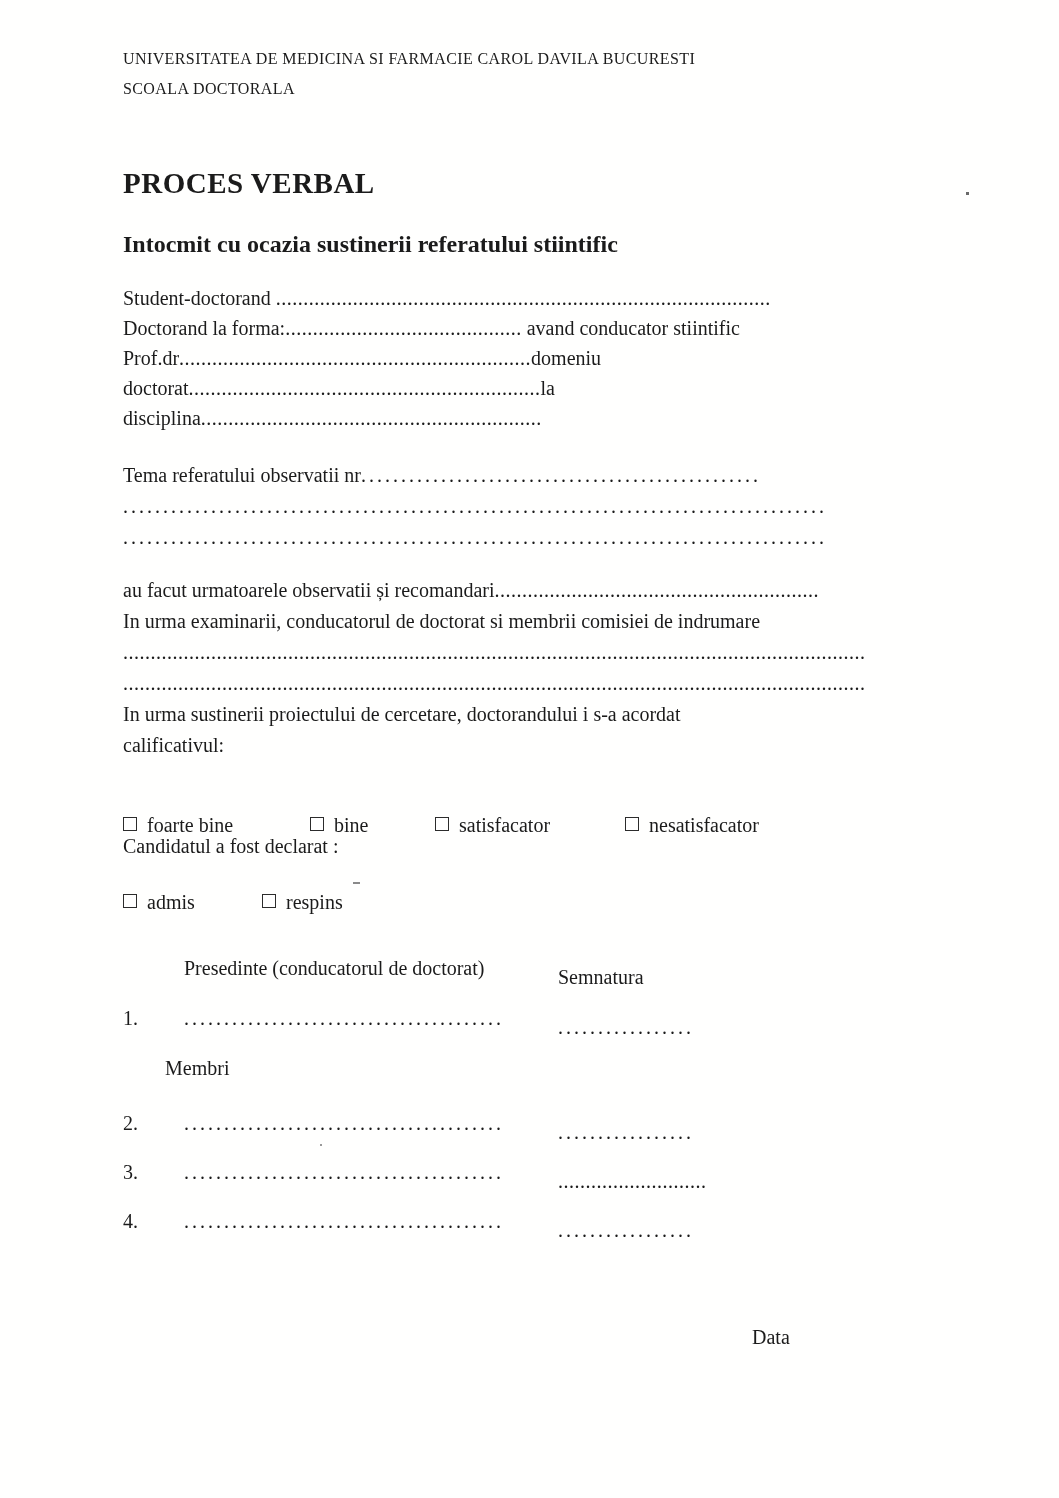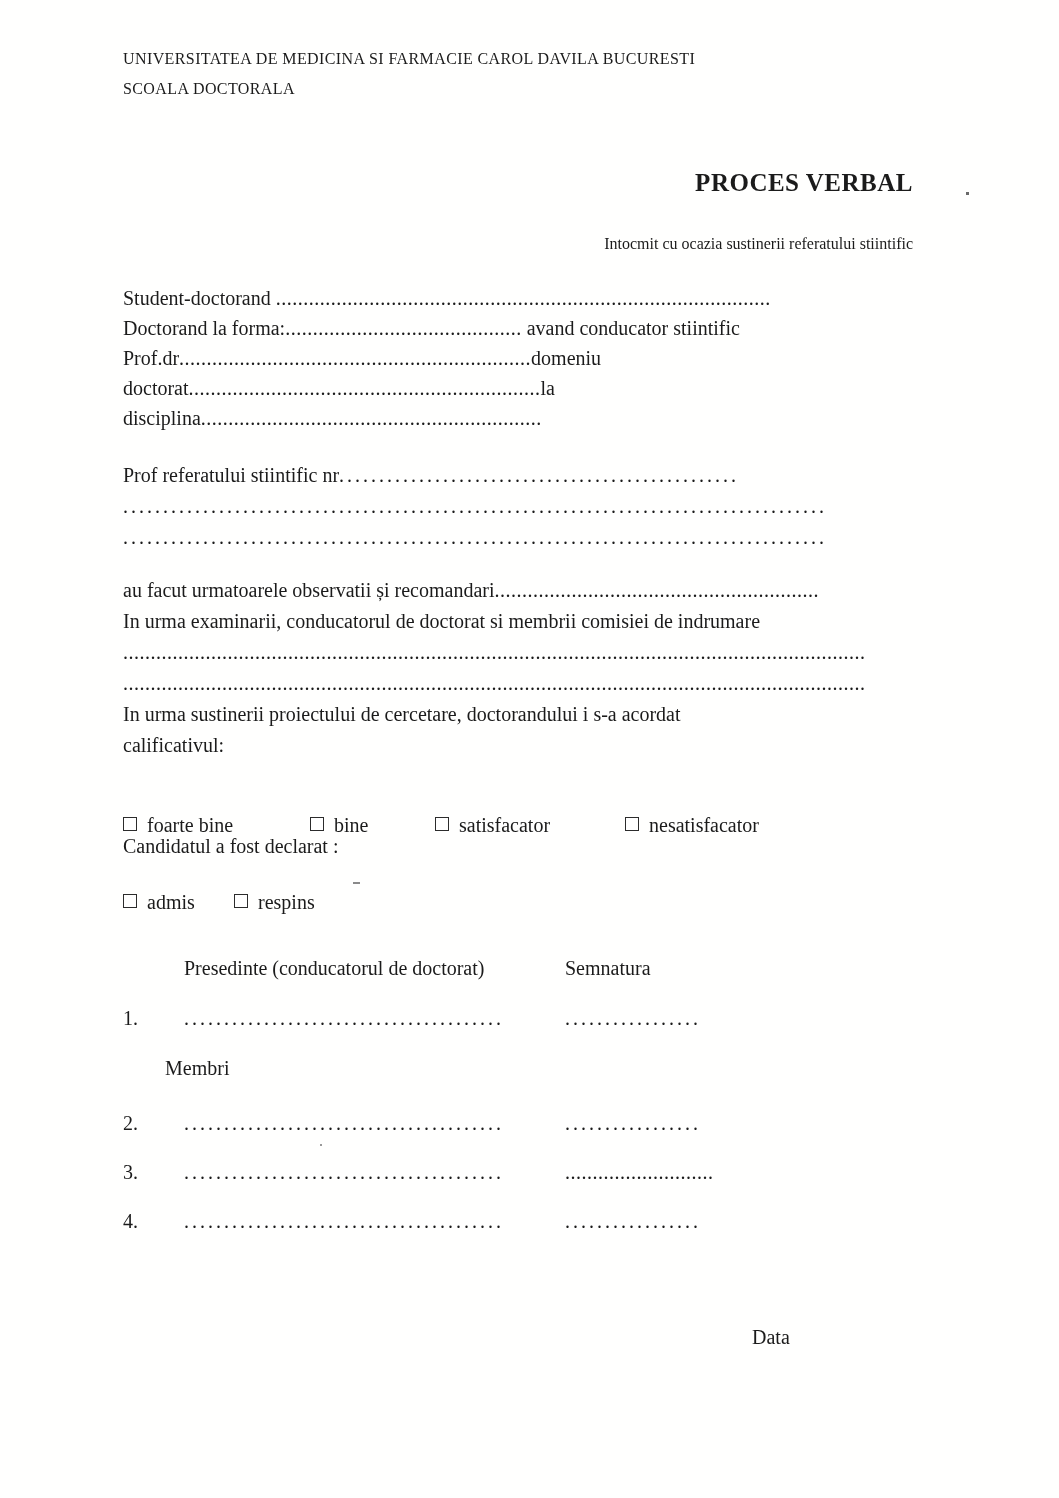--- a/index.html
+++ b/index.html
@@ -8,42 +8,42 @@
     width: 1059px;
     height: 1498px;
     background: #fffffe;
     font-family: "Liberation Serif", "DejaVu Serif", serif;
     color: #1b1b1b;
     overflow: hidden;
     border-bottom: 2px solid #dcdcdc;
   }
   .abs { position: absolute; left: 123px; white-space: nowrap; font-size: 20px; line-height: 30px; }
   .header { top: 44px; font-size: 16px; letter-spacing: 0.4px; }
-  .title-line { top: 168px; left: 123px; width: 790px; text-align: right; font-weight: bold; font-size: 25px; letter-spacing: 0.5px; }
-  .subtitle-line { top: 229px; left: 123px; width: 790px; text-align: right; font-weight: normal; font-size: 16px; }
+  .title-line { top: 168px; left: 123px; width: 790px; text-align: left; font-weight: bold; font-size: 29px; letter-spacing: 0.5px; }
+  .subtitle-line { top: 229px; left: 123px; width: 790px; text-align: left; font-weight: bold; font-size: 24px; }
   .fields { top: 283px; }
   .tema { top: 460px; line-height: 31px; }
   .obs { top: 575px; line-height: 31px; }
   .dots-sp { letter-spacing: 3px; }
   .dots { letter-spacing: 0.5px; }
   .qual-row { top: 810px; height: 32px; width: 900px; }
   .opt { position: absolute; top: 0; }
   .cb {
     display: inline-block;
     width: 12px; height: 12px;
     border: 1.5px solid #2c2c2c;
     margin-right: 10px;
     vertical-align: 1px;
     background: #fff;
   }
   .declare { top: 831px; }
   .decide-row { top: 887px; height: 32px; width: 500px; }
   .sig-head { top: 953px; width: 800px; }
   .col-name { position: absolute; left: 42px; top: 0; white-space: nowrap; margin-left: 19px; }
-  .col-sig { position: absolute; left: 435px; top: 0; white-space: nowrap; margin-left: 7px; }
+  .col-sig { position: absolute; left: 435px; top: 9px; white-space: nowrap; }
   .sig-row { height: 32px; width: 820px; }
   .row-num { position: absolute; left: 0; top: 0; }
   .members-label { top: 1053px; left: 165px; }
   .data-label { top: 1298px; left: 752px; margin-top: 24px; }
   .speck { position: absolute; background: #6a6a6a; }
   .speck-1 { left: 966px; top: 192px; width: 3px; height: 3px; }
   .speck-2 { left: 353px; top: 882px; width: 7px; height: 2px; background: #8a8a8a; }
   .speck-3 { left: 320px; top: 1144px; width: 2px; height: 2px; background: #9a9a9a; }
 </style>
 </head>
@@ -61,21 +61,21 @@
 
   <div class="abs fields">
     <div><span>Student-doctorand </span><span class="dots">..........................................................................................</span><span></span></div>
     <div><span>Doctorand la forma:</span><span class="dots">...........................................</span><span> avand conducator stiintific</span></div>
     <div><span>Prof.dr</span><span class="dots">................................................................</span><span>domeniu</span></div>
     <div><span>doctorat</span><span class="dots">................................................................</span><span>la</span></div>
     <div><span>disciplina</span><span class="dots">..............................................................</span><span></span></div>
   </div>
 
   <div class="abs tema">
-    <div><span>Prof referatului stiintific nr</span><span class="dots-sp">..................................................</span></div>
+    <div><span>Tema referatului observatii nr</span><span class="dots-sp">..................................................</span></div>
     <div class="dots-sp">........................................................................................</div>
     <div class="dots-sp">........................................................................................</div>
   </div>
 
   <div class="abs obs">
     <div><span>au facut urmatoarele observatii și recomandari</span><span class="dots">...........................................................</span></div>
     <div>In urma examinarii, conducatorul de doctorat si membrii comisiei de indrumare</div>
     <div class="dots">.......................................................................................................................................</div>
     <div class="dots">.......................................................................................................................................</div>
     <div>In urma sustinerii proiectului de cercetare, doctorandului i s-a acordat</div>
@@ -86,21 +86,21 @@
     <span class="opt" style="left:0"><span class="cb"></span><span>foarte bine</span></span>
     <span class="opt" style="left:187px"><span class="cb"></span><span>bine</span></span>
     <span class="opt" style="left:312px"><span class="cb"></span><span>satisfacator</span></span>
     <span class="opt" style="left:502px"><span class="cb"></span><span>nesatisfacator</span></span>
   </div>
 
   <div class="abs declare">Candidatul a fost declarat :</div>
 
   <div class="abs decide-row">
     <span class="opt" style="left:0"><span class="cb"></span><span>admis</span></span>
-    <span class="opt" style="left:111px"><span class="cb"></span><span>respins</span></span>
+    <span class="opt" style="left:139px"><span class="cb"></span><span>respins</span></span>
   </div>
 
   <div class="abs sig-head">
     <span class="col-name">Presedinte (conducatorul de doctorat)</span>
     <span class="col-sig">Semnatura</span>
   </div>
 
   <div class="abs sig-row" style="top:1003px">
     <span class="row-num">1.</span>
     <span class="col-name dots-sp">........................................</span>

